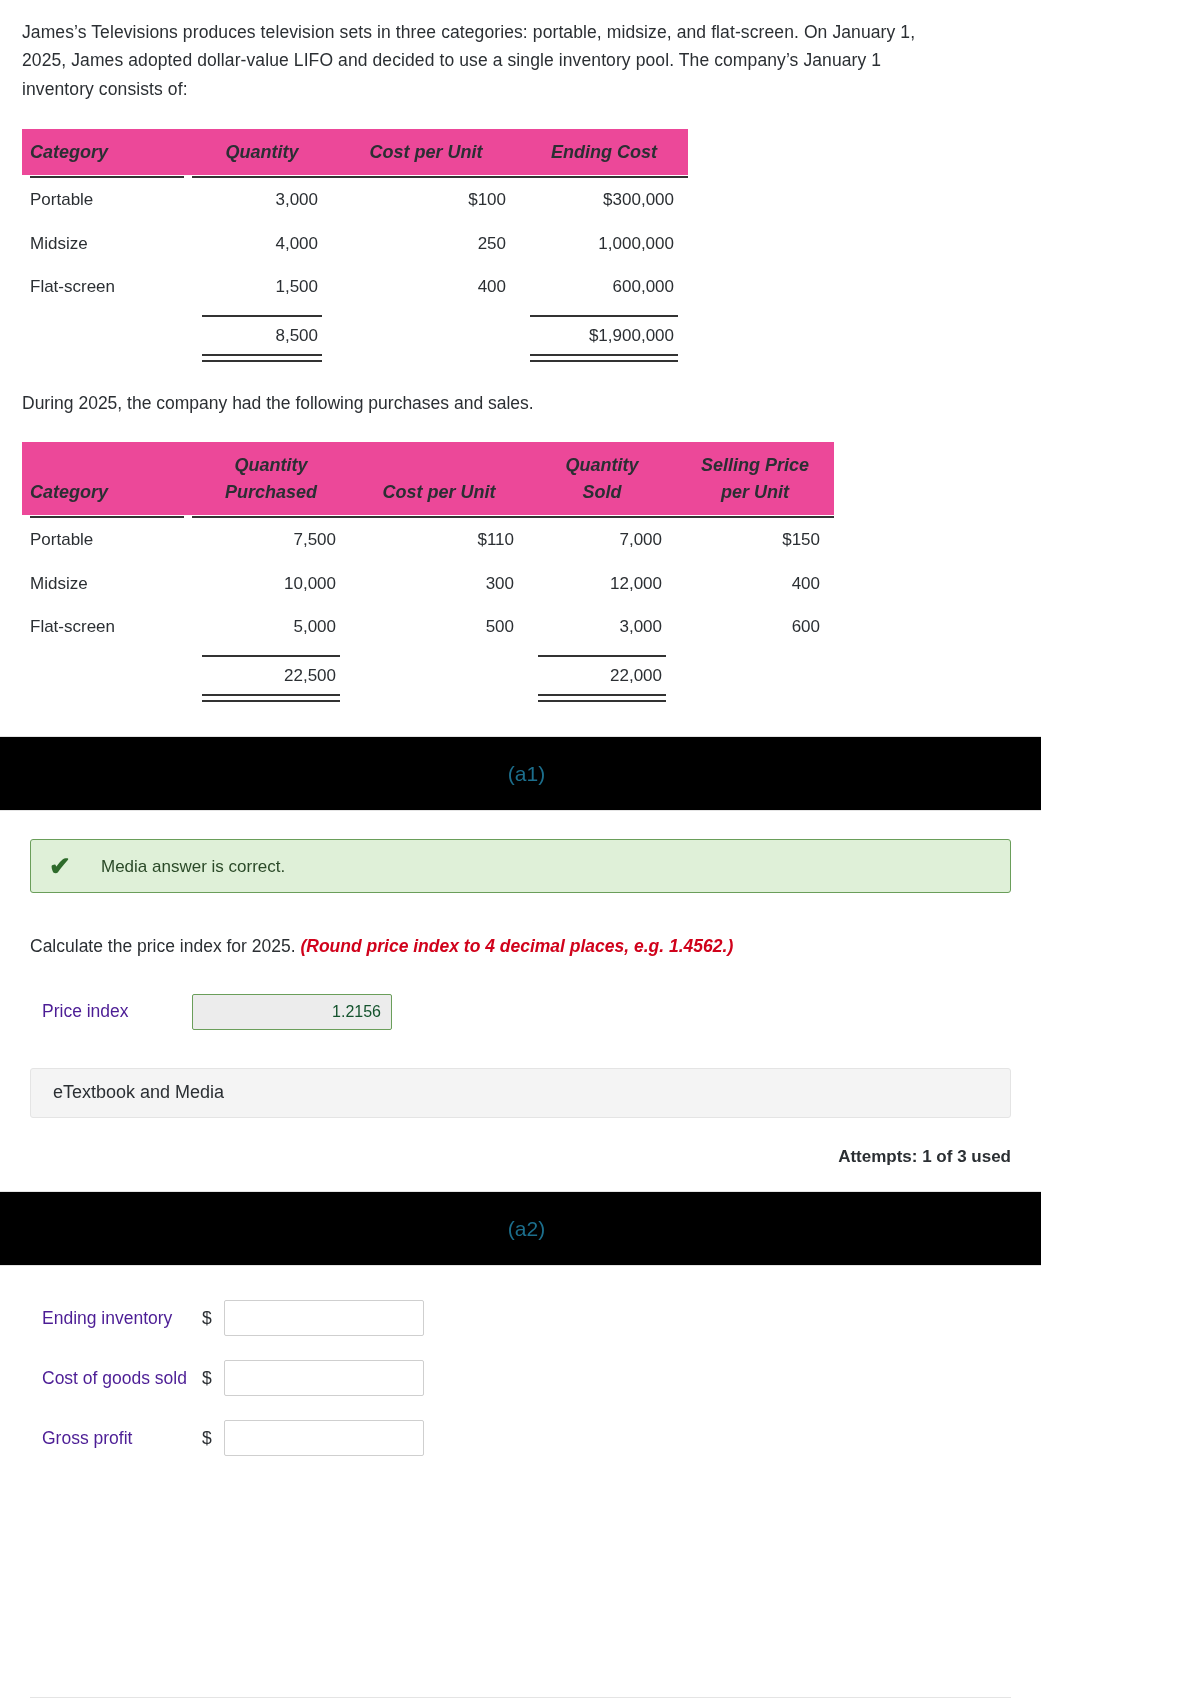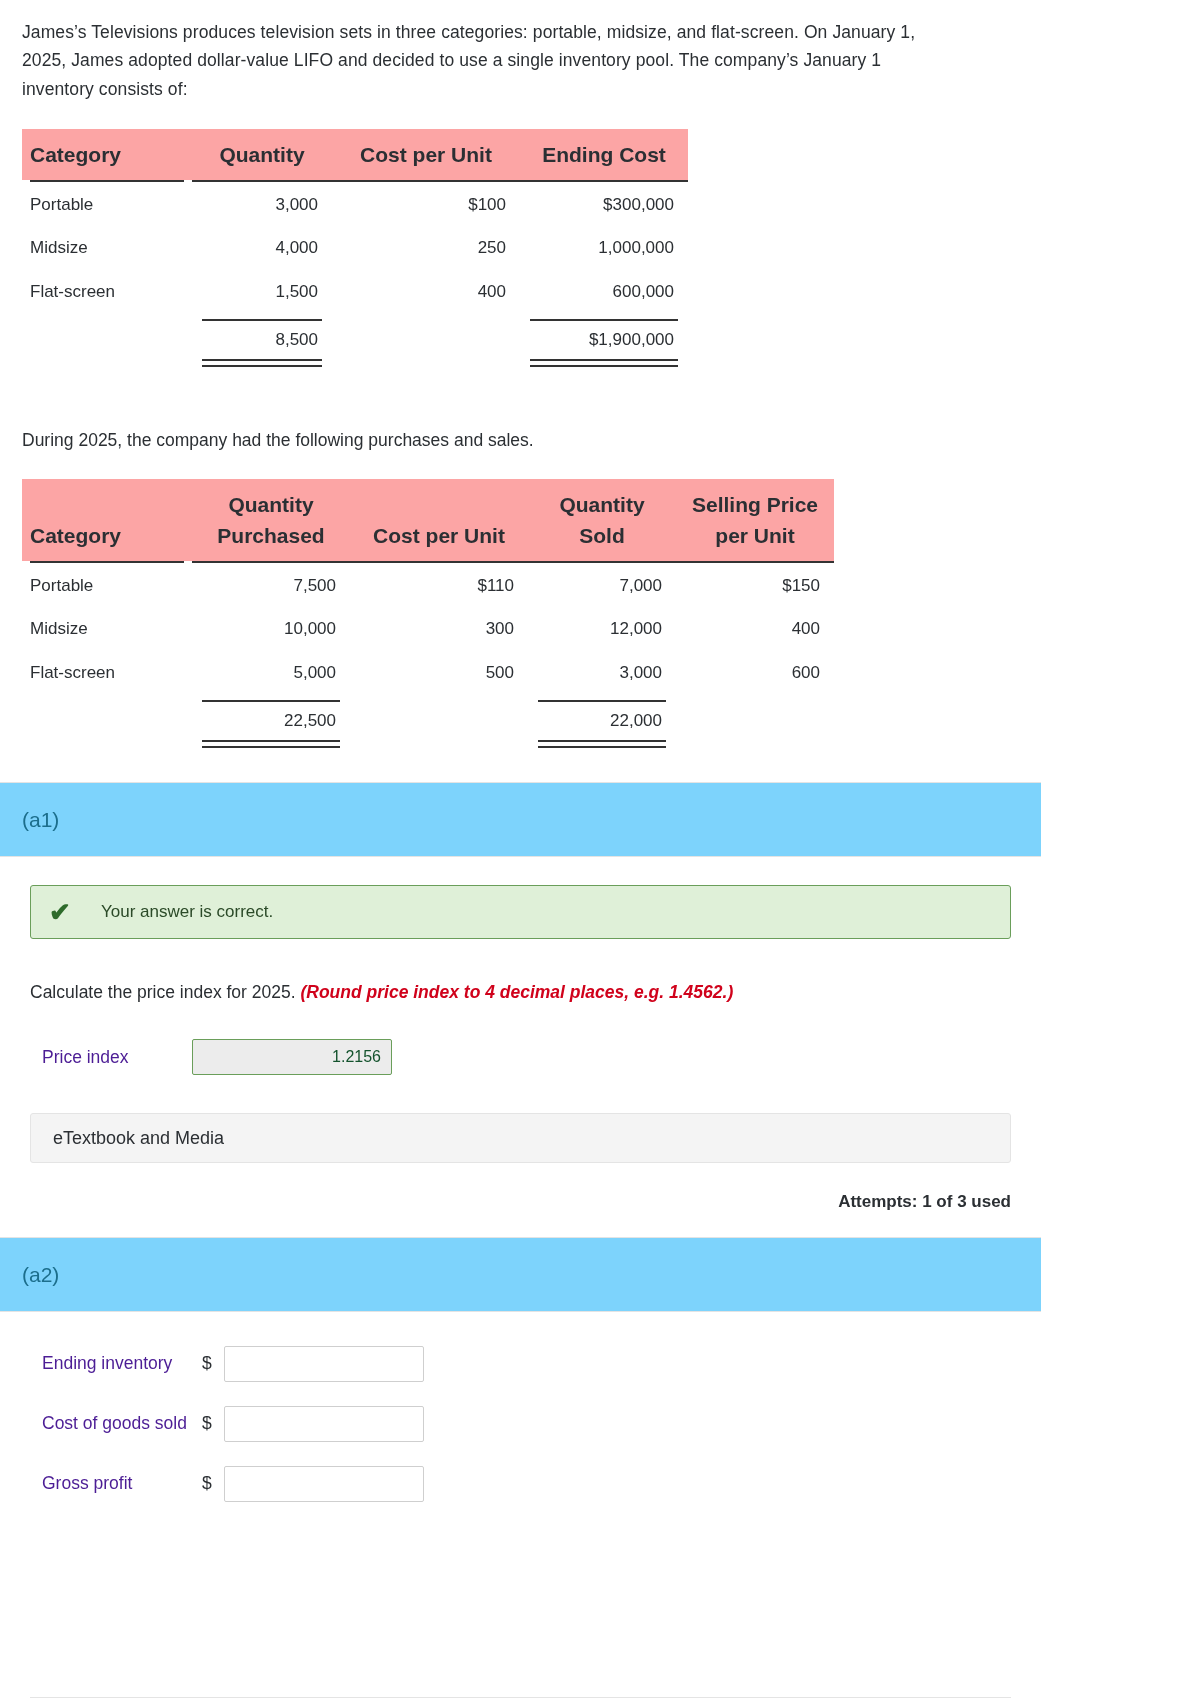--- a/index.html
+++ b/index.html
@@ -37,26 +37,27 @@
 
   
   .acct-wrap { padding: 0 22px; }
   table.acct {
     border-collapse: collapse;
     margin-top: 26px;
     font-size: 17px;
     color: #2b2f33;
   }
   table.acct th {
-    background: #fca5a5;
+    background: #ec4899;
     font-weight: bold;
     padding: 10px 14px 9px 14px;
     vertical-align: bottom;
     white-space: nowrap;
-    font-size: 21px;
+    font-size: 18px;
+    font-style: italic;
   }
   table.acct th.cat { text-align: left; padding-left: 8px; }
   table.acct th.num { text-align: center; }
   table.acct td {
     padding: 9px 14px;
     white-space: nowrap;
   }
   table.acct td.cat { text-align: left; padding-left: 8px; }
   table.acct td.num { text-align: right; }
   
@@ -84,29 +85,30 @@
     display: block;
     height: 4px;
     border-top: 2px solid #333;
     border-bottom: 2px solid #333;
     margin: 5px 10px 0 10px;
   }
   tr.totals td { padding-top: 4px; padding-bottom: 1px; }
 
   .between-text {
     padding: 0 22px;
-    margin-top: 60px;
+    margin-top: 28px;
     font-size: 17.5px;
     color: #2b2f33;
   }
   .band {
-    background: #7dd3fc;
+    background: #000000;
     border-top: 1px solid #e4e4e4;
     border-bottom: 1px solid #e4e4e4;
     padding: 26px 10px 26px 22px;
+    text-align: center;
   }
   .band .part-label {
     color: #1c6e8c;
     font-size: 21px;
     line-height: 1;
   }
 
   
   .banner-area { padding: 28px 30px 0 30px; }
   .banner {
@@ -398,21 +400,21 @@
 
   <div style="height:34px"></div>
 
   <div class="band">
     <div class="part-label">(a1)</div>
   </div>
 
   <div class="banner-area">
     <div class="banner">
       <span class="check">✔</span>
-      <span class="msg">Your answer is correct.</span>
+      <span class="msg">Media answer is correct.</span>
     </div>
   </div>
 
   <div class="prompt">
     <span>Calculate the price index for 2025. </span><span class="hint">(Round price index to 4 decimal places, e.g. 1.4562.)</span>
   </div>
 
   <div class="ans-block">
     <div class="ans-row pi-row">
       <div class="lbl">Price index</div>

